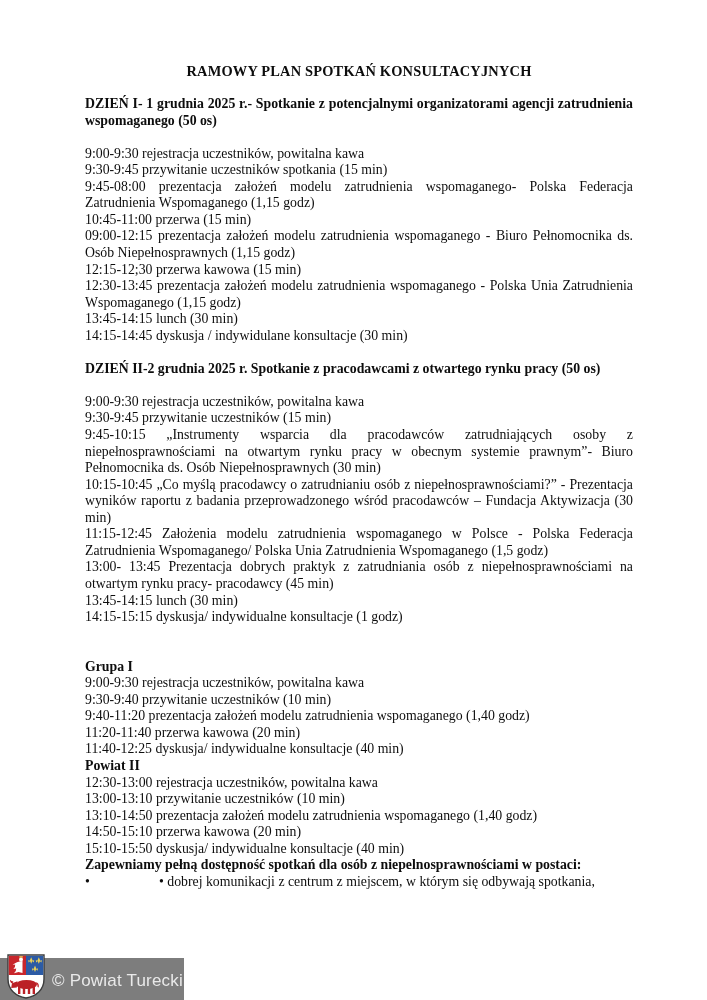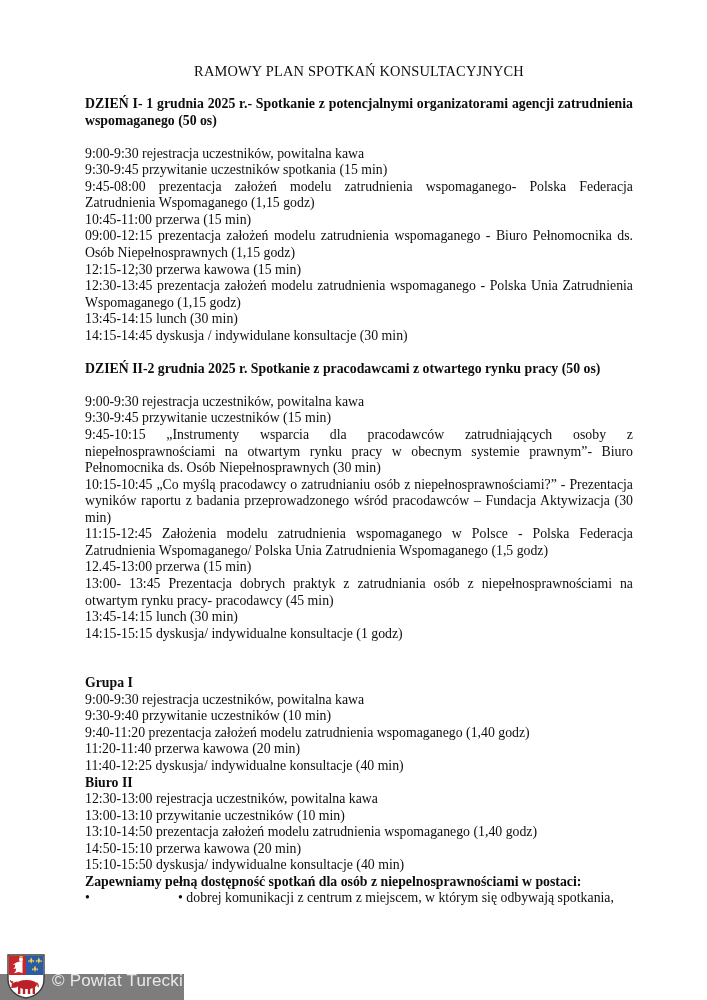--- a/index.html
+++ b/index.html
@@ -14,41 +14,41 @@
   .doc{
     position:absolute;
     left:85px;top:63px;
     width:548px;
     font-size:13.8px;
     line-height:16.55px;
   }
   .doc > div{margin:0;}
   .block-title{
     text-align:center;
-    font-weight:normal;
+    font-weight:bold;
     font-size:14.4px;
     letter-spacing:0.2px;
   }
   .block-heading{
     font-weight:bold;
     text-align:justify;
   }
   .block-entry{
     text-align:justify;
   }
   .block-subheading{font-weight:bold;}
   .block-note{font-weight:bold;}
   .block-gap{height:16.55px;}
   .block-bullet{display:flex;}
   .bullet-marker{flex:none;width:74px;}
-  .bullet-text{flex:1;text-align:center;}
+  .bullet-text{flex:1;}
   .footer-bar{
     position:absolute;
     left:0;bottom:0;
-    width:184px;height:26px;
+    width:184px;height:42px;
     background:#7d7d7d;
   }
   .crest{
     position:absolute;
     left:6px;bottom:1px;
     width:40px;height:46px;
   }
   .footer-text{
     position:absolute;
     left:52px;bottom:9px;
@@ -79,33 +79,32 @@
       <div class="block-entry">13:45-14:15 lunch (30 min)</div>
       <div class="block-entry">14:15-14:45 dyskusja / indywidulane konsultacje (30 min)</div>
       <div class="block-gap"></div>
       <div class="block-heading">DZIEŃ II-2 grudnia 2025 r. Spotkanie z pracodawcami z otwartego rynku pracy (50 os)</div>
       <div class="block-gap"></div>
       <div class="block-entry">9:00-9:30 rejestracja uczestników, powitalna kawa</div>
       <div class="block-entry">9:30-9:45 przywitanie uczestników (15 min)</div>
       <div class="block-entry">9:45-10:15 „Instrumenty wsparcia dla pracodawców zatrudniających osoby z niepełnosprawnościami na otwartym rynku pracy w obecnym systemie prawnym”- Biuro Pełnomocnika ds. Osób Niepełnosprawnych (30 min)</div>
       <div class="block-entry">10:15-10:45 „Co myślą pracodawcy o zatrudnianiu osób z niepełnosprawnościami?” - Prezentacja wyników raportu z badania przeprowadzonego wśród pracodawców – Fundacja Aktywizacja (30 min)</div>
       <div class="block-entry">11:15-12:45 Założenia modelu zatrudnienia wspomaganego w Polsce - Polska Federacja Zatrudnienia Wspomaganego/ Polska Unia Zatrudnienia Wspomaganego (1,5 godz)</div>
-      <div class="block-entry">12.45-13:00 przerwa (15 min)</div>
       <div class="block-entry">13:00- 13:45 Prezentacja dobrych praktyk z zatrudniania osób z niepełnosprawnościami na otwartym rynku pracy- pracodawcy (45 min)</div>
       <div class="block-entry">13:45-14:15 lunch (30 min)</div>
       <div class="block-entry">14:15-15:15 dyskusja/ indywidualne konsultacje (1 godz)</div>
       <div class="block-gap"></div>
       <div class="block-gap"></div>
       <div class="block-subheading">Grupa I</div>
       <div class="block-entry">9:00-9:30 rejestracja uczestników, powitalna kawa</div>
       <div class="block-entry">9:30-9:40 przywitanie uczestników (10 min)</div>
       <div class="block-entry">9:40-11:20 prezentacja założeń modelu zatrudnienia wspomaganego (1,40 godz)</div>
       <div class="block-entry">11:20-11:40 przerwa kawowa (20 min)</div>
       <div class="block-entry">11:40-12:25 dyskusja/ indywidualne konsultacje (40 min)</div>
-      <div class="block-subheading">Biuro II</div>
+      <div class="block-subheading">Powiat II</div>
       <div class="block-entry">12:30-13:00 rejestracja uczestników, powitalna kawa</div>
       <div class="block-entry">13:00-13:10 przywitanie uczestników (10 min)</div>
       <div class="block-entry">13:10-14:50 prezentacja założeń modelu zatrudnienia wspomaganego (1,40 godz)</div>
       <div class="block-entry">14:50-15:10 przerwa kawowa (20 min)</div>
       <div class="block-entry">15:10-15:50 dyskusja/ indywidualne konsultacje (40 min)</div>
       <div class="block-note">Zapewniamy pełną dostępność spotkań dla osób z niepelnosprawnościami w postaci:</div>
       <div class="block-bullet">
         <span class="bullet-marker">•</span>
         <span class="bullet-text">• dobrej komunikacji z centrum z miejscem, w którym się odbywają spotkania,</span>
       </div>

